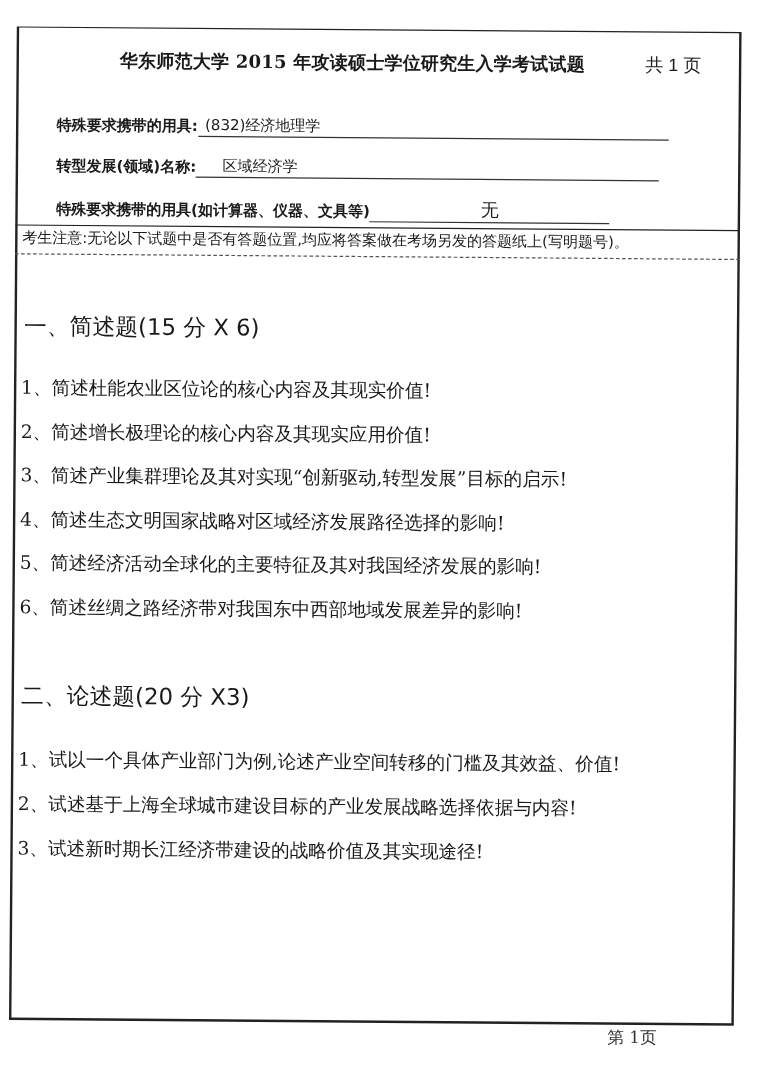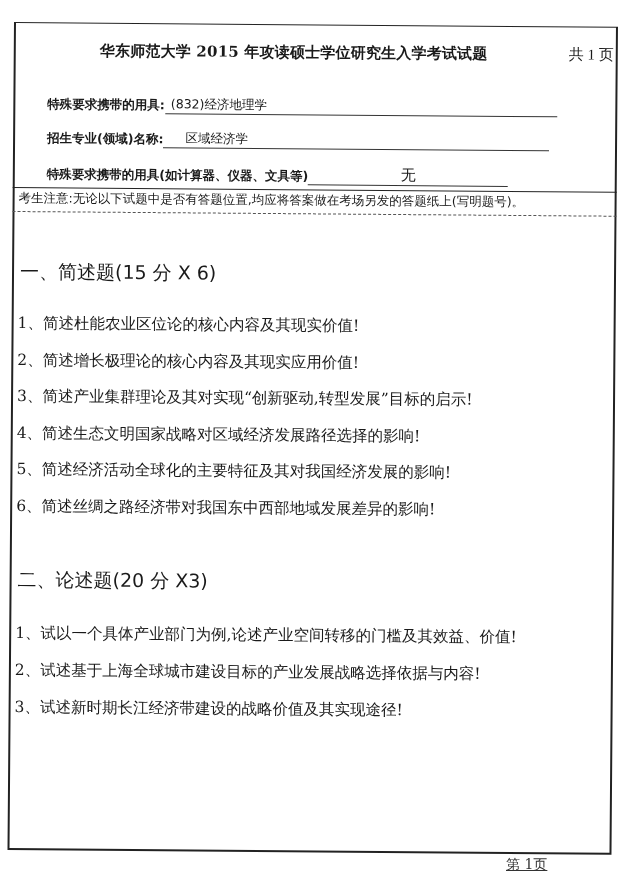--- a/index.html
+++ b/index.html
@@ -32,23 +32,23 @@
       top: 18px;
       left: 84px;
       font-size: 15px;
       font-weight: bold;
       letter-spacing: 0.2px;
       font-family: "DejaVu Serif", serif;
     }
     .header-pages {
       position: absolute;
       top: 18px;
-      left: 553px;
+      left: 522px;
       font-size: 15px;
-      font-family: Liberation Serif, serif;
+      font-family: Liberation Sans, sans-serif;
       text-align: center;
     }
     .field-row {
       position: absolute;
       left: 32px;
       font-size: 12.5px;
       font-weight: bold;
       font-family: "DejaVu Sans", sans-serif;
       display: flex;
       align-items: flex-end;
@@ -107,38 +107,37 @@
     .list1 { top: 290px; }
     .list2 { top: 600px; }
     .list2 .q-item { height: 37px; }
     .footer-page {
       position: absolute;
       top: 856px;
       left: 506px;
       font-size: 14px;
       font-family: "DejaVu Serif", serif;
       color: #333;
-      text-decoration: underline;
     }
   </style>
 </head>
 <body>
 
 <div class="sheet">
 
   <div class="header-title">华东师范大学 2015 年攻读硕士学位研究生入学考试试题</div>
   <div class="header-pages">共 1 页</div>
 
   <div class="field-row row1">
     <span class="field-label">特殊要求携带的用具:</span>
     <span class="field-value">(832)经济地理学</span>
   </div>
 
   <div class="field-row row2">
-    <span class="field-label">招生专业(领域)名称:</span>
+    <span class="field-label">转型发展(领域)名称:</span>
     <span class="field-value">区域经济学</span>
   </div>
 
   <div class="field-row row3">
     <span class="field-label">特殊要求携带的用具(如计算器、仪器、文具等)</span>
     <span class="field-value">无</span>
   </div>
 
   <div class="notice">考生注意:无论以下试题中是否有答题位置,均应将答案做在考场另发的答题纸上(写明题号)。</div>
 

